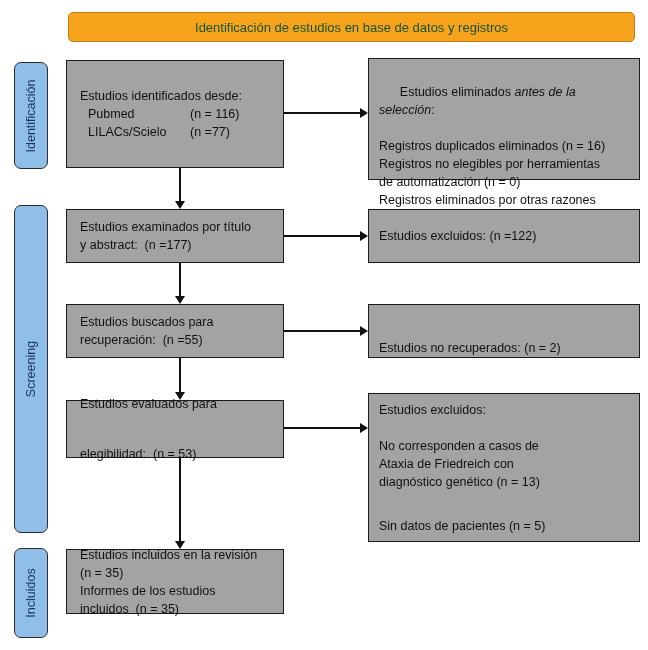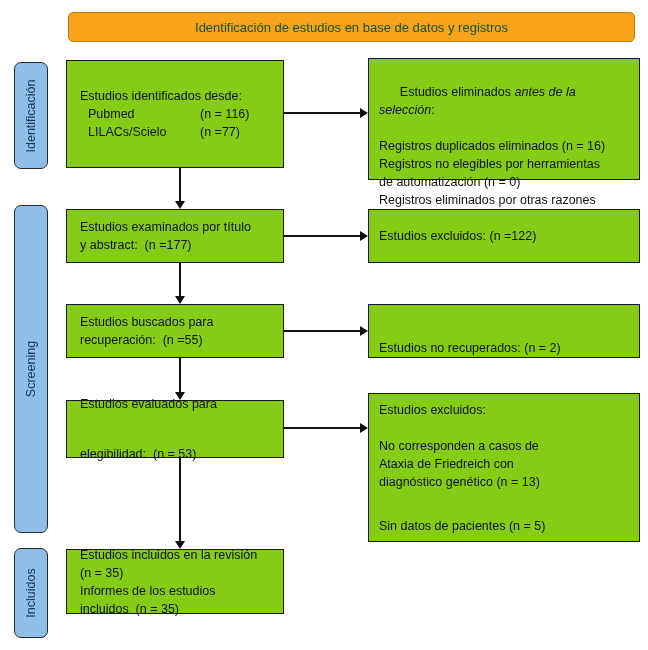--- a/index.html
+++ b/index.html
@@ -26,31 +26,31 @@
   .stage span {
     transform:rotate(-90deg); white-space:nowrap;
     font-size:12.5px; color:#17365D;
   }
   .stage-ident { top:62px;  height:107px; }
   .stage-screen{ top:205px; height:328px; }
   .stage-incl  { top:548px; height:90px;  }
 
   
   .box {
-    position:absolute; background:#84cc16; border:1.6px solid #1a1a1a;
+    position:absolute; background:#a3a3a3; border:1.6px solid #1a1a1a;
     box-sizing:border-box; font-size:12.5px; line-height:18px; color:#111111;
   }
   .lcol { left:66px;  width:218px; }
   .rcol { left:368px; width:272px; }
   .vcenter { display:flex; flex-direction:column; justify-content:center; }
   .line { white-space:pre-wrap; }
   .indent { }
   .cols { display:flex; margin-left:8px; }
   .cols .lbl { width:102px; flex:0 0 auto; white-space:pre; }
-  .cols .val { white-space:pre;margin-left:10px; }
+  .cols .val { white-space:pre; }
 
   .box-l1 { top:60px;  height:108px; padding-left:13px; padding-right:4px; }
   .box-l2 { top:209px; height:54px;  padding-left:13px; padding-right:4px; }
   .box-l3 { top:304px; height:54px;  padding-left:13px; padding-right:4px; }
   .box-l4 { top:400px; height:58px;  padding-left:13px; padding-right:4px;gap:32px; }
   .box-l5 { top:549px; height:65px;  padding-left:13px; padding-right:4px; }
 
   .box-r1 { top:58px;  height:122px; padding:6px 6px 0 10px; }
   .box-r2 { top:209px; height:54px;  padding-left:10px; }
   .box-r3 { top:304px; height:54px;  padding-left:10px;justify-content:flex-end; }

